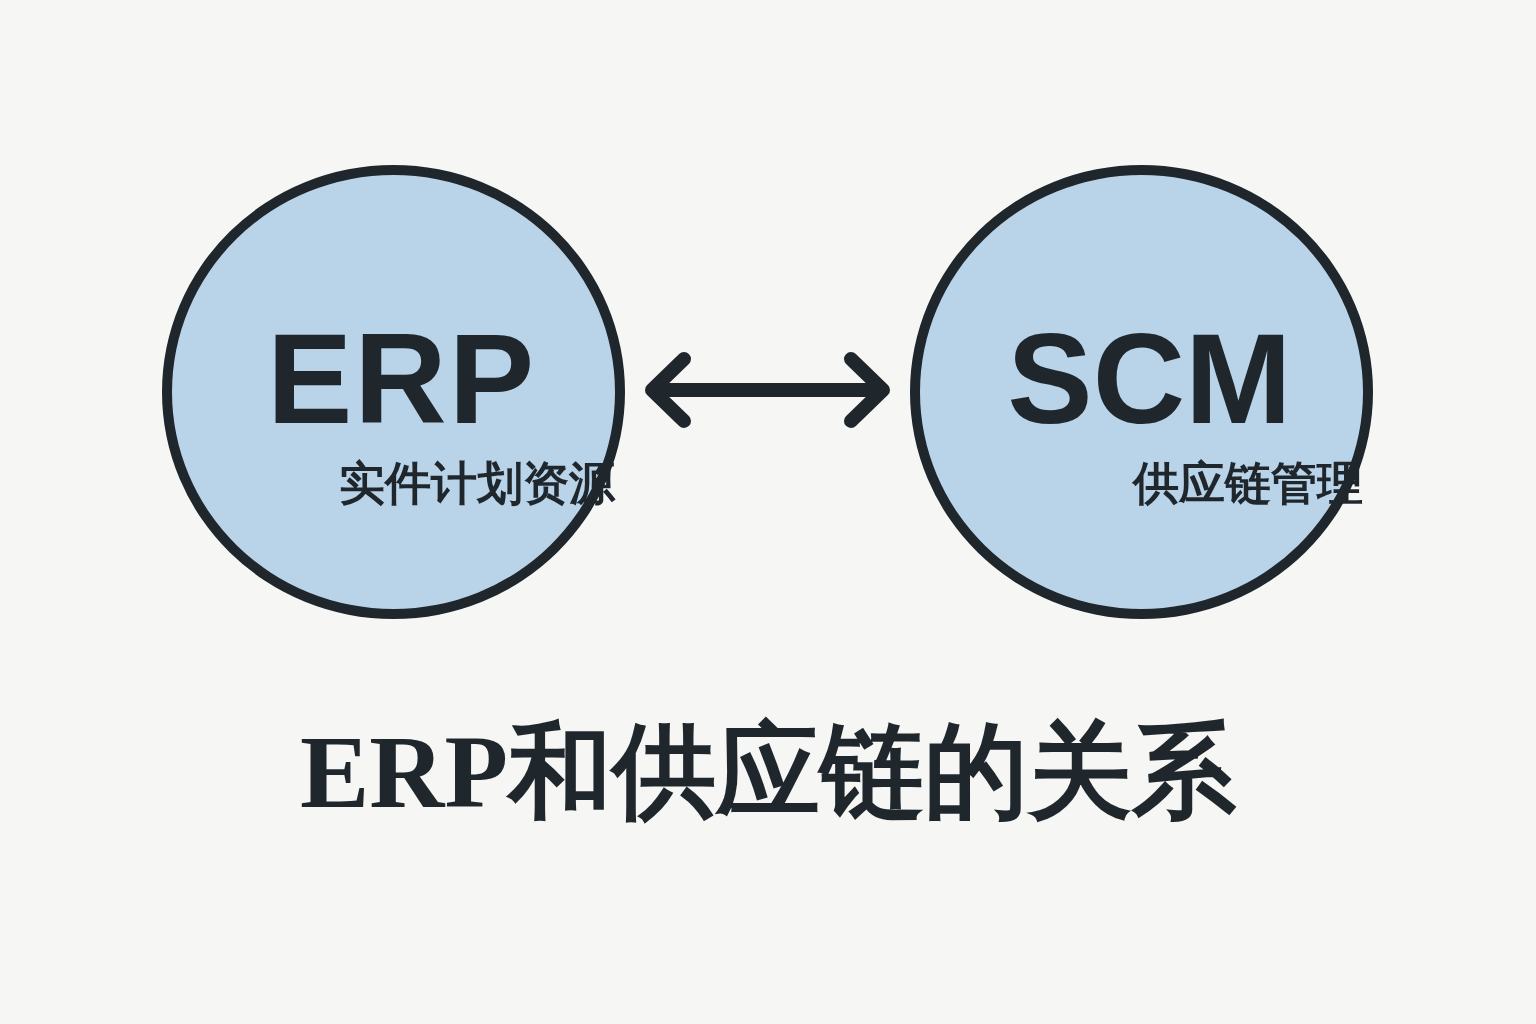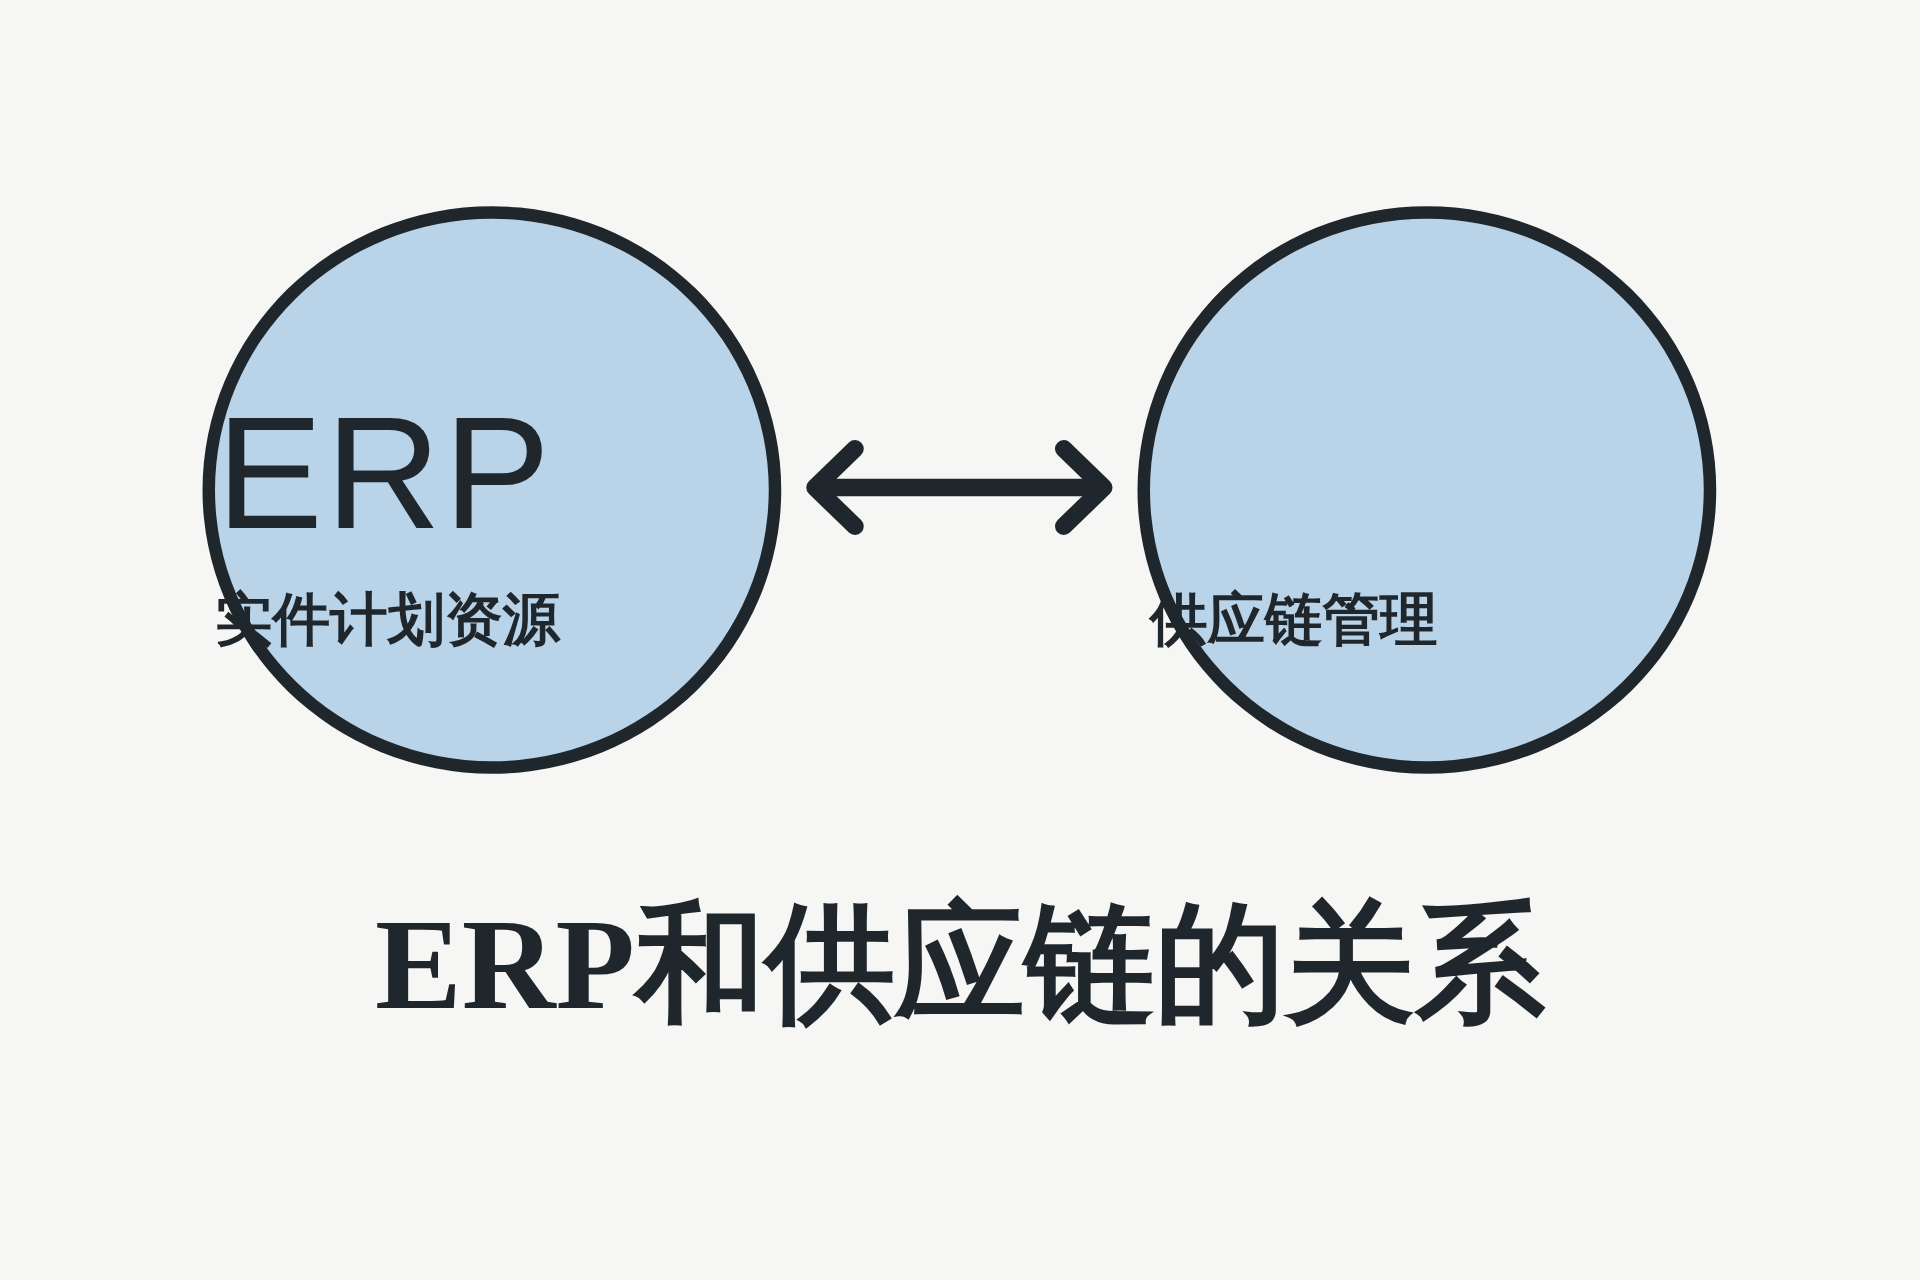--- a/index.html
+++ b/index.html
@@ -21,42 +21,41 @@
       width: 463px;
       height: 454px;
       border-radius: 50%;
       border: 10px solid #1f272d;
       background: #b9d3e8;
     }
     #erp-circle { left: 162px; top: 165px; }
     #scm-circle { left: 910px; top: 165px; }
     .acronym {
       position: absolute;
-      left: 1px;
+      left: 16px;
       right: 0;
-      text-align: left;
+      text-align: center;
       font-family: "Liberation Sans", sans-serif;
-      font-weight: normal;
+      font-weight: bold;
       font-size: 128px;
       line-height: 1;
       letter-spacing: 2px;
     }
     #erp-circle .acronym { top: 140px; }
     #scm-circle .acronym { top: 140px; letter-spacing: 0px; }
     .fullname {
       position: absolute;
       left: 0;
       right: 0;
-      text-align: left;
+      text-align: right;
       font-family: "DejaVu Sans", sans-serif;
       font-weight: bold;
       font-size: 46px;
       line-height: 1;
       top: 285px;
-      margin-top: 12px;
     }
     #arrow {
       position: absolute;
       left: 640px;
       top: 345px;
       width: 255px;
       height: 90px;
     }
     #main-title {
       position: absolute;
@@ -81,16 +80,17 @@
 
 <svg id="arrow" viewBox="0 0 255 90">
   <g fill="none" stroke="#1f272d" stroke-width="14" stroke-linecap="round" stroke-linejoin="round">
     <line x1="14" y1="45" x2="240" y2="45"></line>
     <polyline points="44,14 12,45 44,76"></polyline>
     <polyline points="211,14 243,45 211,76"></polyline>
   </g>
 </svg>
 
 <div id="scm-circle" class="circle">
+  <div class="acronym">SCM</div>
   <div class="fullname">供应链管理</div>
 </div>
 
 <div id="main-title">ERP和供应链的关系</div>
 
 </body></html>

